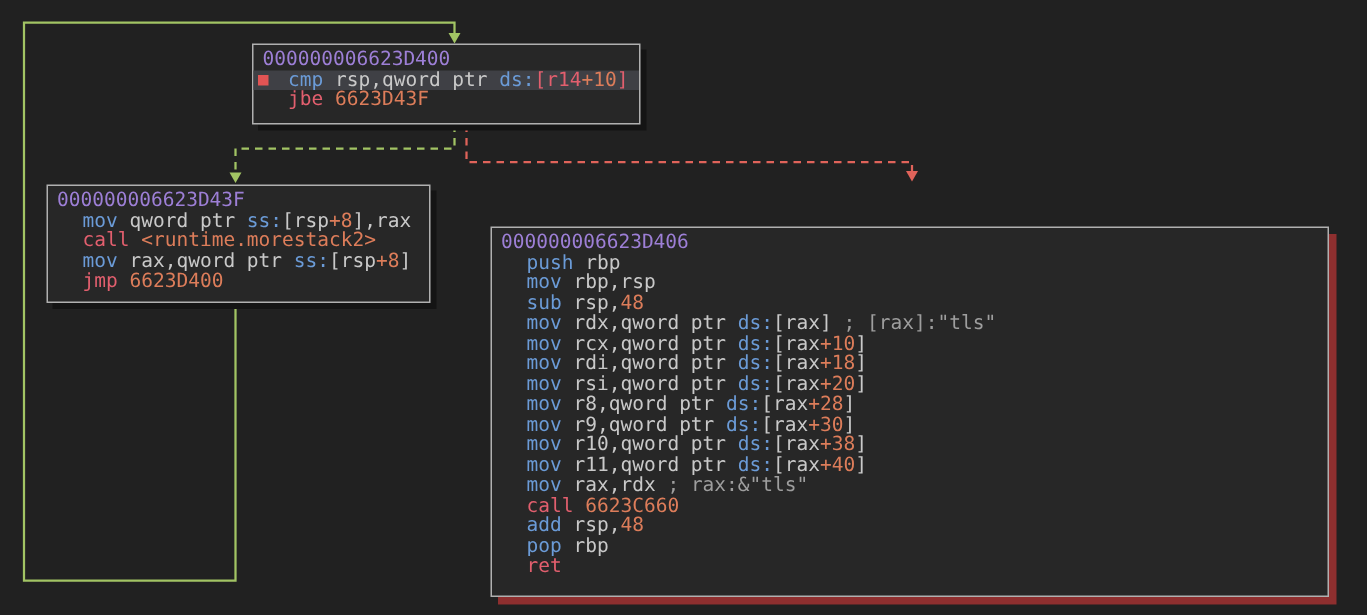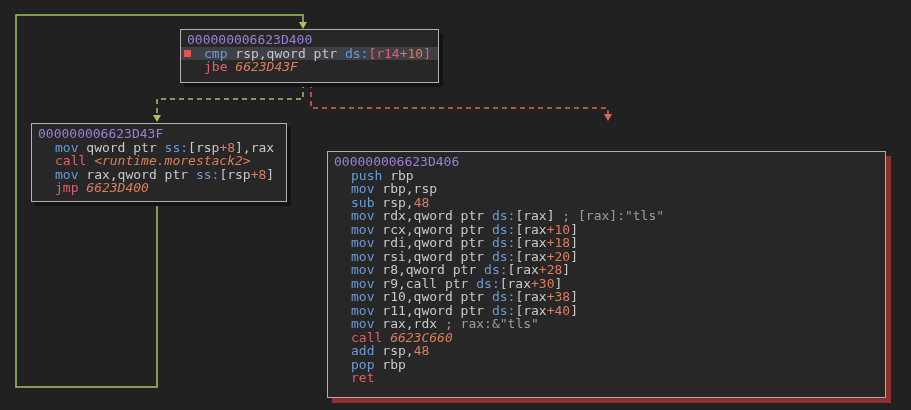--- a/index.html
+++ b/index.html
@@ -15,39 +15,39 @@
   .block{position:absolute;background:var(--block-bg);border:1px solid var(--border);
          box-shadow:4px 4px 0 var(--shadow);padding-top:3px;box-sizing:border-box;}
   .block.exit{box-shadow:5px 5px 0 var(--shadow-exit);margin-top:30px;}
   .title{color:var(--title);padding-left:6px;line-height:13.5px;height:13.5px;white-space:pre;}
   .row{position:relative;padding-left:23px;line-height:13.5px;height:13.5px;white-space:pre;}
   .row.hl{background:var(--hl);}
   .bp{position:absolute;left:3px;top:3px;width:7px;height:7px;background:var(--bp);}
   .t-mn{color:var(--mn);}
   .t-op{color:var(--op);}
   .t-num{color:var(--num);}
-  .t-addr{color:var(--addr);font-style:italic;}
+  .t-addr{color:var(--addr);}
   .t-red{color:var(--red);}
   .t-com{color:var(--com);}
 </style>
 </head>
 <body>
 
 <div id="canvas">
 
   <svg id="edges">
     <path class="edge edge-g" d="M157 203 V387 H16 V15 H303 V22"></path>
     <polygon class="arrow-g" points="299,22 307,22 303,29"></polygon>
     <path class="edge edge-g dashed" d="M303 83 V99 H157 V115"></path>
     <polygon class="arrow-g" points="153,115 161,115 157,122"></polygon>
     <path class="edge edge-r dashed" d="M311 83 V108 H608 V114"></path>
     <polygon class="arrow-r" points="604,114 612,114 608,121"></polygon>
   </svg>
 
-  <div class="block" style="left:180px;top:29px;width:259px;height:54px;">
+  <div class="block" style="left:168px;top:29px;width:259px;height:54px;">
     <div class="title">000000006623D400</div>
     <div class="rows">
         <div class="row hl"><span class="bp"></span><span class="t-mn">cmp</span><span class="t-op"> rsp,qword ptr </span><span class="t-mn">ds:</span><span class="t-red">[r14</span><span class="t-num">+10</span><span class="t-red">]</span></div>
         <div class="row"><span class="t-red">jbe</span><span class="t-addr"> 6623D43F</span></div>
       </div>
   </div>
 
   <div class="block" style="left:31px;top:123px;width:256px;height:79px;">
     <div class="title">000000006623D43F</div>
     <div class="rows">
@@ -62,21 +62,21 @@
     <div class="title">000000006623D406</div>
     <div class="rows">
         <div class="row"><span class="t-mn">push</span><span class="t-op"> rbp</span></div>
         <div class="row"><span class="t-mn">mov</span><span class="t-op"> rbp,rsp</span></div>
         <div class="row"><span class="t-mn">sub</span><span class="t-op"> rsp,</span><span class="t-num">48</span></div>
         <div class="row"><span class="t-mn">mov</span><span class="t-op"> rdx,qword ptr </span><span class="t-mn">ds:</span><span class="t-op">[rax]</span><span class="t-com"> ; [rax]:"tls"</span></div>
         <div class="row"><span class="t-mn">mov</span><span class="t-op"> rcx,qword ptr </span><span class="t-mn">ds:</span><span class="t-op">[rax</span><span class="t-num">+10</span><span class="t-op">]</span></div>
         <div class="row"><span class="t-mn">mov</span><span class="t-op"> rdi,qword ptr </span><span class="t-mn">ds:</span><span class="t-op">[rax</span><span class="t-num">+18</span><span class="t-op">]</span></div>
         <div class="row"><span class="t-mn">mov</span><span class="t-op"> rsi,qword ptr </span><span class="t-mn">ds:</span><span class="t-op">[rax</span><span class="t-num">+20</span><span class="t-op">]</span></div>
         <div class="row"><span class="t-mn">mov</span><span class="t-op"> r8,qword ptr </span><span class="t-mn">ds:</span><span class="t-op">[rax</span><span class="t-num">+28</span><span class="t-op">]</span></div>
-        <div class="row"><span class="t-mn">mov</span><span class="t-op"> r9,call ptr </span><span class="t-mn">ds:</span><span class="t-op">[rax</span><span class="t-num">+30</span><span class="t-op">]</span></div>
+        <div class="row"><span class="t-mn">mov</span><span class="t-op"> r9,qword ptr </span><span class="t-mn">ds:</span><span class="t-op">[rax</span><span class="t-num">+30</span><span class="t-op">]</span></div>
         <div class="row"><span class="t-mn">mov</span><span class="t-op"> r10,qword ptr </span><span class="t-mn">ds:</span><span class="t-op">[rax</span><span class="t-num">+38</span><span class="t-op">]</span></div>
         <div class="row"><span class="t-mn">mov</span><span class="t-op"> r11,qword ptr </span><span class="t-mn">ds:</span><span class="t-op">[rax</span><span class="t-num">+40</span><span class="t-op">]</span></div>
         <div class="row"><span class="t-mn">mov</span><span class="t-op"> rax,rdx</span><span class="t-com"> ; rax:&amp;"tls"</span></div>
         <div class="row"><span class="t-red">call</span><span class="t-addr"> 6623C660</span></div>
         <div class="row"><span class="t-mn">add</span><span class="t-op"> rsp,</span><span class="t-num">48</span></div>
         <div class="row"><span class="t-mn">pop</span><span class="t-op"> rbp</span></div>
         <div class="row"><span class="t-red">ret</span></div>
       </div>
   </div>
 

